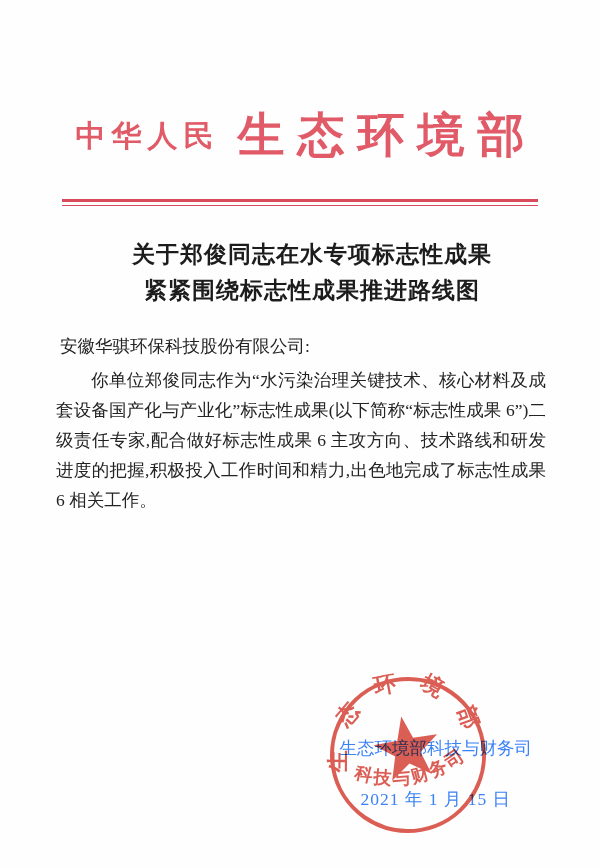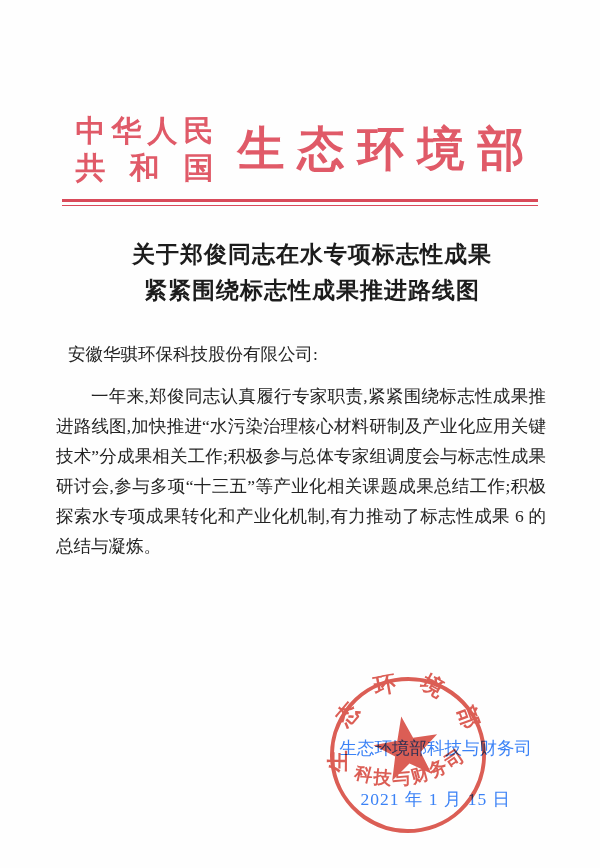--- a/index.html
+++ b/index.html
@@ -77,21 +77,21 @@
   .body-text {
     position: absolute;
     top: 327px;
     left: 56px;
     width: 490px;
     font-size: 17.5px;
     line-height: 30px;
     color: #232323;
     text-align: justify;
   }
-  .salutation { margin: 12px; }
+  .salutation { margin: 4px; }
   .para { margin: 0; text-indent: 2em; }
 
   
   .signature {
     position: absolute;
     top: 733px;
     right: 68px;
     text-align: center;
     font-size: 17.5px;
     line-height: 30px;
@@ -128,38 +128,37 @@
   }
 </style>
 </head>
 <body>
 
 <div class="page">
 
   <div class="letterhead">
     <div class="country">
       <span class="c-line">中华人民</span>
-      <span class="c-line">共和国</span>
     </div>
     <div class="ministry">生态环境部</div>
   </div>
 
   <div class="rule">
     <div class="rule-thick"></div>
     <div class="rule-thin"></div>
   </div>
 
   <div class="doc-title">
     <div>关于郑俊同志在水专项标志性成果</div>
     <div>紧紧围绕标志性成果推进路线图</div>
   </div>
 
   <div class="body-text">
     <p class="salutation">安徽华骐环保科技股份有限公司:</p>
-    <p class="para">一年来,郑俊同志认真履行专家职责,紧紧围绕标志性成果推进路线图,加快推进“水污染治理核心材料研制及产业化应用关键技术”分成果相关工作;积极参与总体专家组调度会与标志性成果研讨会,参与多项“十三五”等产业化相关课题成果总结工作;积极探索水专项成果转化和产业化机制,有力推动了标志性成果 6 的总结与凝炼。</p>
+    <p class="para">你单位郑俊同志作为“水污染治理关键技术、核心材料及成套设备国产化与产业化”标志性成果(以下简称“标志性成果 6”)二级责任专家,配合做好标志性成果 6 主攻方向、技术路线和研发进度的把握,积极投入工作时间和精力,出色地完成了标志性成果 6 相关工作。</p>
   </div>
 
   <div class="signature">
     <div class="sig-dept">生态环境部科技与财务司</div>
     <div class="sig-date">2021 年 1 月 15 日</div>
   </div>
 
   <div class="seal">
     <svg viewBox="0 0 166 166" xmlns="http://www.w3.org/2000/svg">
       <circle cx="83" cy="83" r="76" fill="none" stroke="#d8473d" stroke-width="4"></circle>

